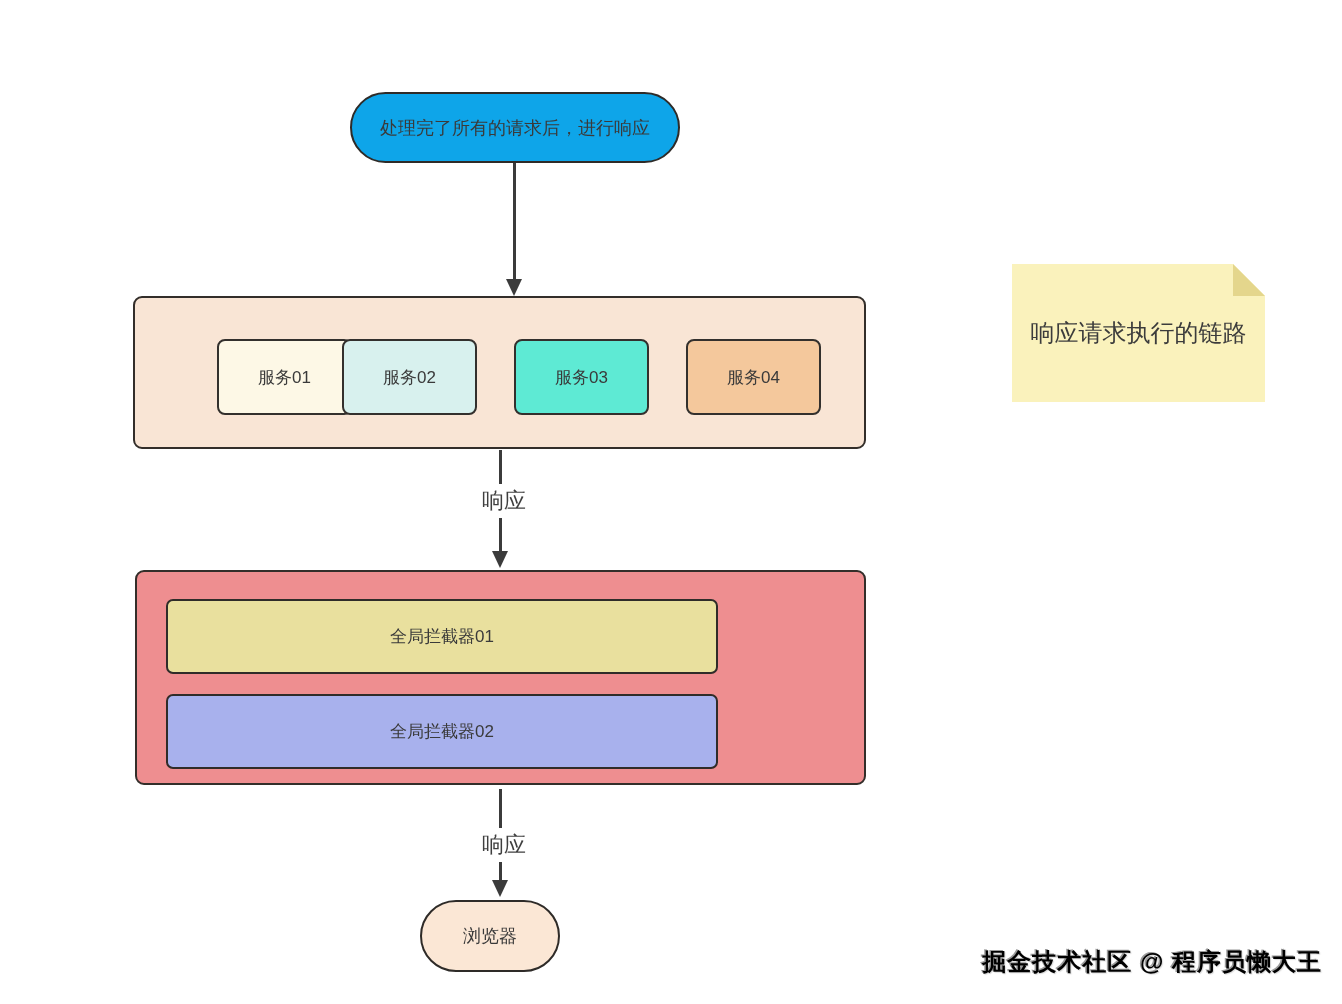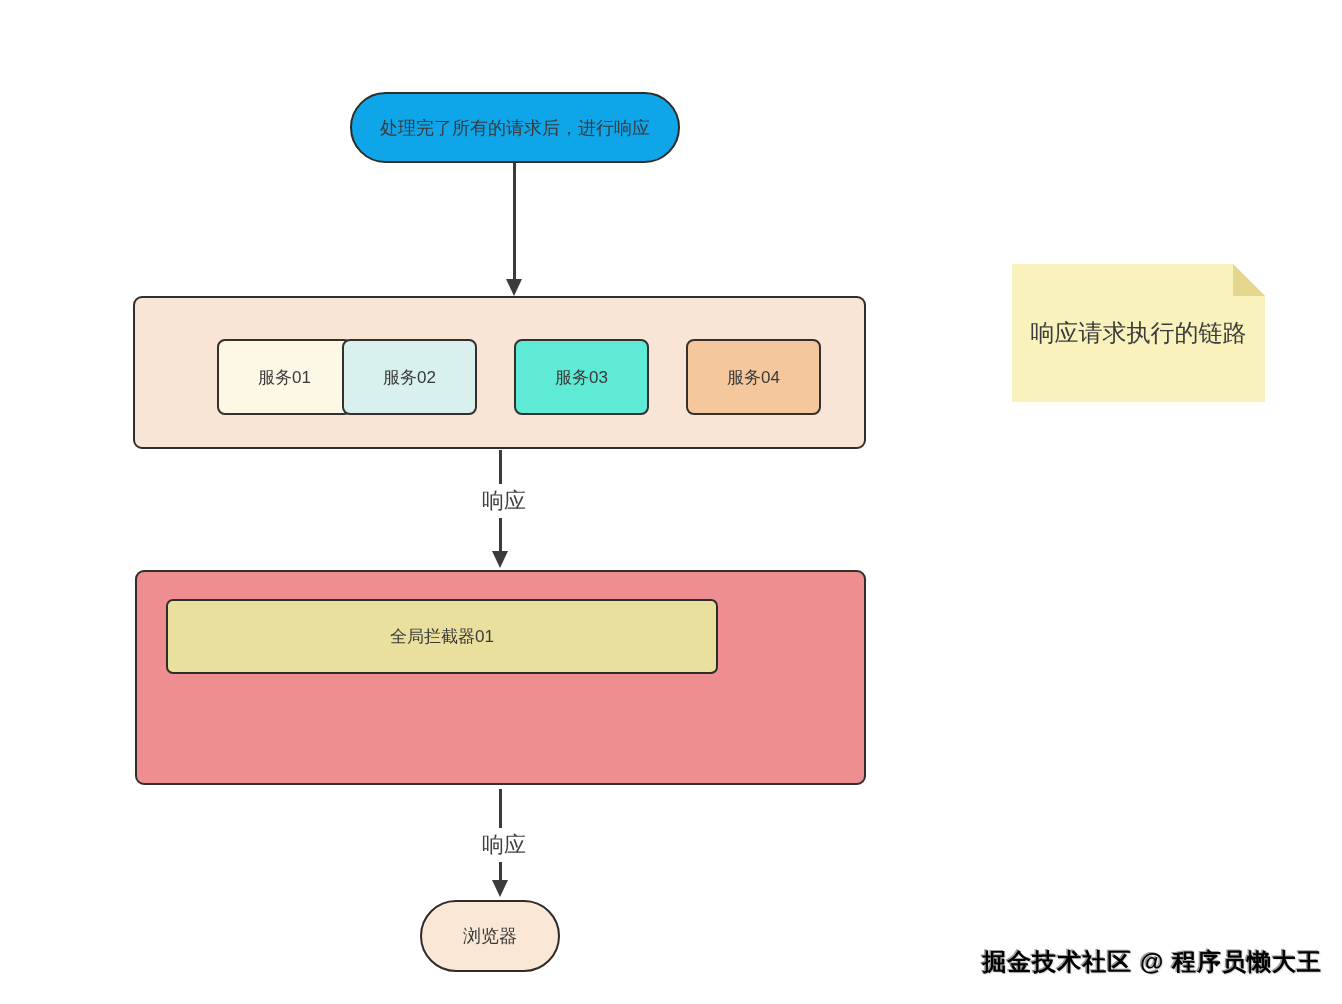--- a/index.html
+++ b/index.html
@@ -121,20 +121,23 @@
 </div>
 
 <div class="abs arrow-line a2-line"></div>
 <div class="abs arrow-head a2-head"></div>
 <div class="abs arrow-label a2-label">响应</div>
 
 <div class="abs container-box interceptors-container">
   <div class="interceptor-bar interceptor-0">
     <span>全局拦截器01</span>
   </div>
+  <div class="interceptor-bar interceptor-1">
+    <span>全局拦截器02</span>
+  </div>
 </div>
 
 <div class="abs arrow-line a3-line"></div>
 <div class="abs arrow-head a3-head"></div>
 <div class="abs arrow-label a3-label">响应</div>
 
 <div class="abs pill browser-pill">
   <span>浏览器</span>
 </div>
 

